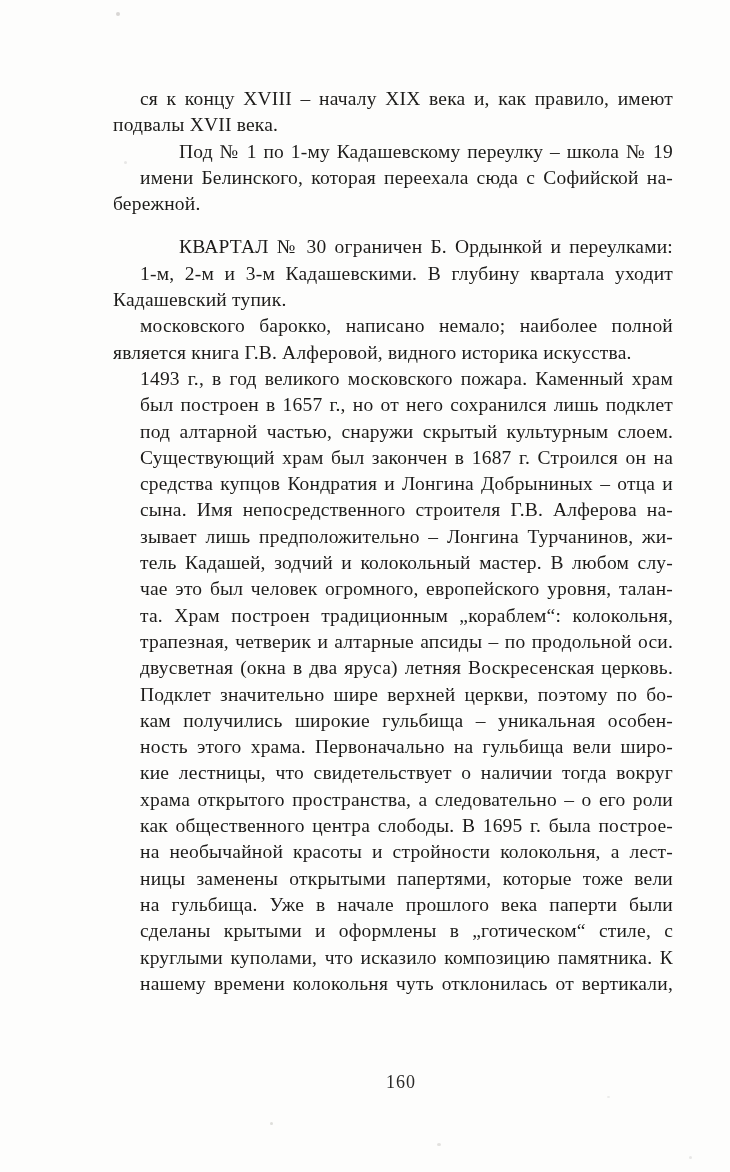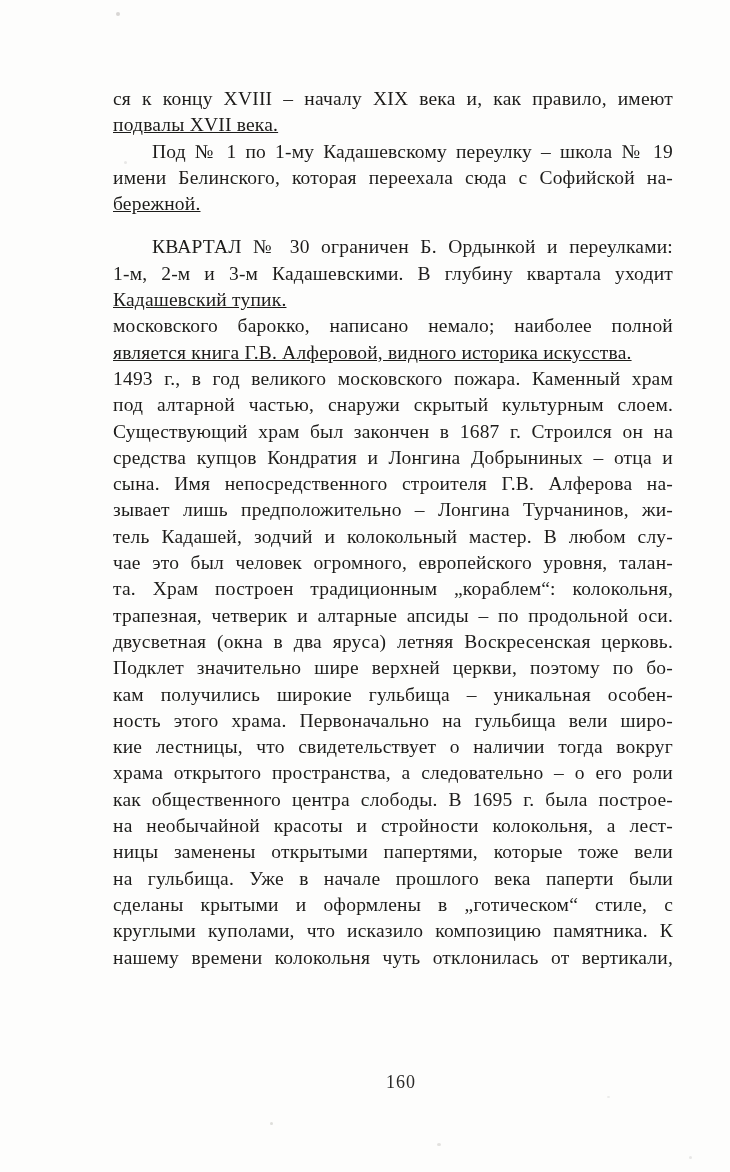--- a/index.html
+++ b/index.html
@@ -32,25 +32,25 @@
   .paragraph { margin: 0; }
   .paragraph.gap { margin-top: 17px; }
   .line {
     height: 26.3px;
     overflow: hidden;
   }
   
   .line.fill {
     text-align: justify;
     text-align-last: justify;
+    margin-left: 27px;
   }
   .line.last {
     text-align: right;
     text-align-last: left;
-    text-decoration: underline;
   }
   .line.indent {
     padding-left: 39px;
   }
   .page-number {
     position: absolute;
     left: 0;
     top: 1072px;
     width: 730px;
     text-align: center;
@@ -97,20 +97,21 @@
         <div class="line fill indent">КВАРТАЛ № 30 ограничен Б. Ордынкой и переулками:</div>
         <div class="line fill">1-м, 2-м и 3-м Кадашевскими. В глубину квартала уходит</div>
         <div class="line last">Кадашевский тупик.</div>
       </div>
       <div class="paragraph">
         <div class="line fill">московского барокко, написано немало; наиболее полной</div>
         <div class="line last">является книга Г.В. Алферовой, видного историка искусства.</div>
       </div>
       <div class="paragraph">
         <div class="line fill">1493 г., в год великого московского пожара. Каменный храм</div>
+        <div class="line fill">был построен в 1657 г., но от него сохранился лишь подклет</div>
         <div class="line fill">под алтарной частью, снаружи скрытый культурным слоем.</div>
         <div class="line fill">Существующий храм был закончен в 1687 г. Строился он на</div>
         <div class="line fill">средства купцов Кондратия и Лонгина Добрыниных – отца и</div>
         <div class="line fill">сына. Имя непосредственного строителя Г.В. Алферова на-</div>
         <div class="line fill">зывает лишь предположительно – Лонгина Турчанинов, жи-</div>
         <div class="line fill">тель Кадашей, зодчий и колокольный мастер. В любом слу-</div>
         <div class="line fill">чае это был человек огромного, европейского уровня, талан-</div>
         <div class="line fill">та. Храм построен традиционным „кораблем“: колокольня,</div>
         <div class="line fill">трапезная, четверик и алтарные апсиды – по продольной оси.</div>
         <div class="line fill">двусветная (окна в два яруса) летняя Воскресенская церковь.</div>

